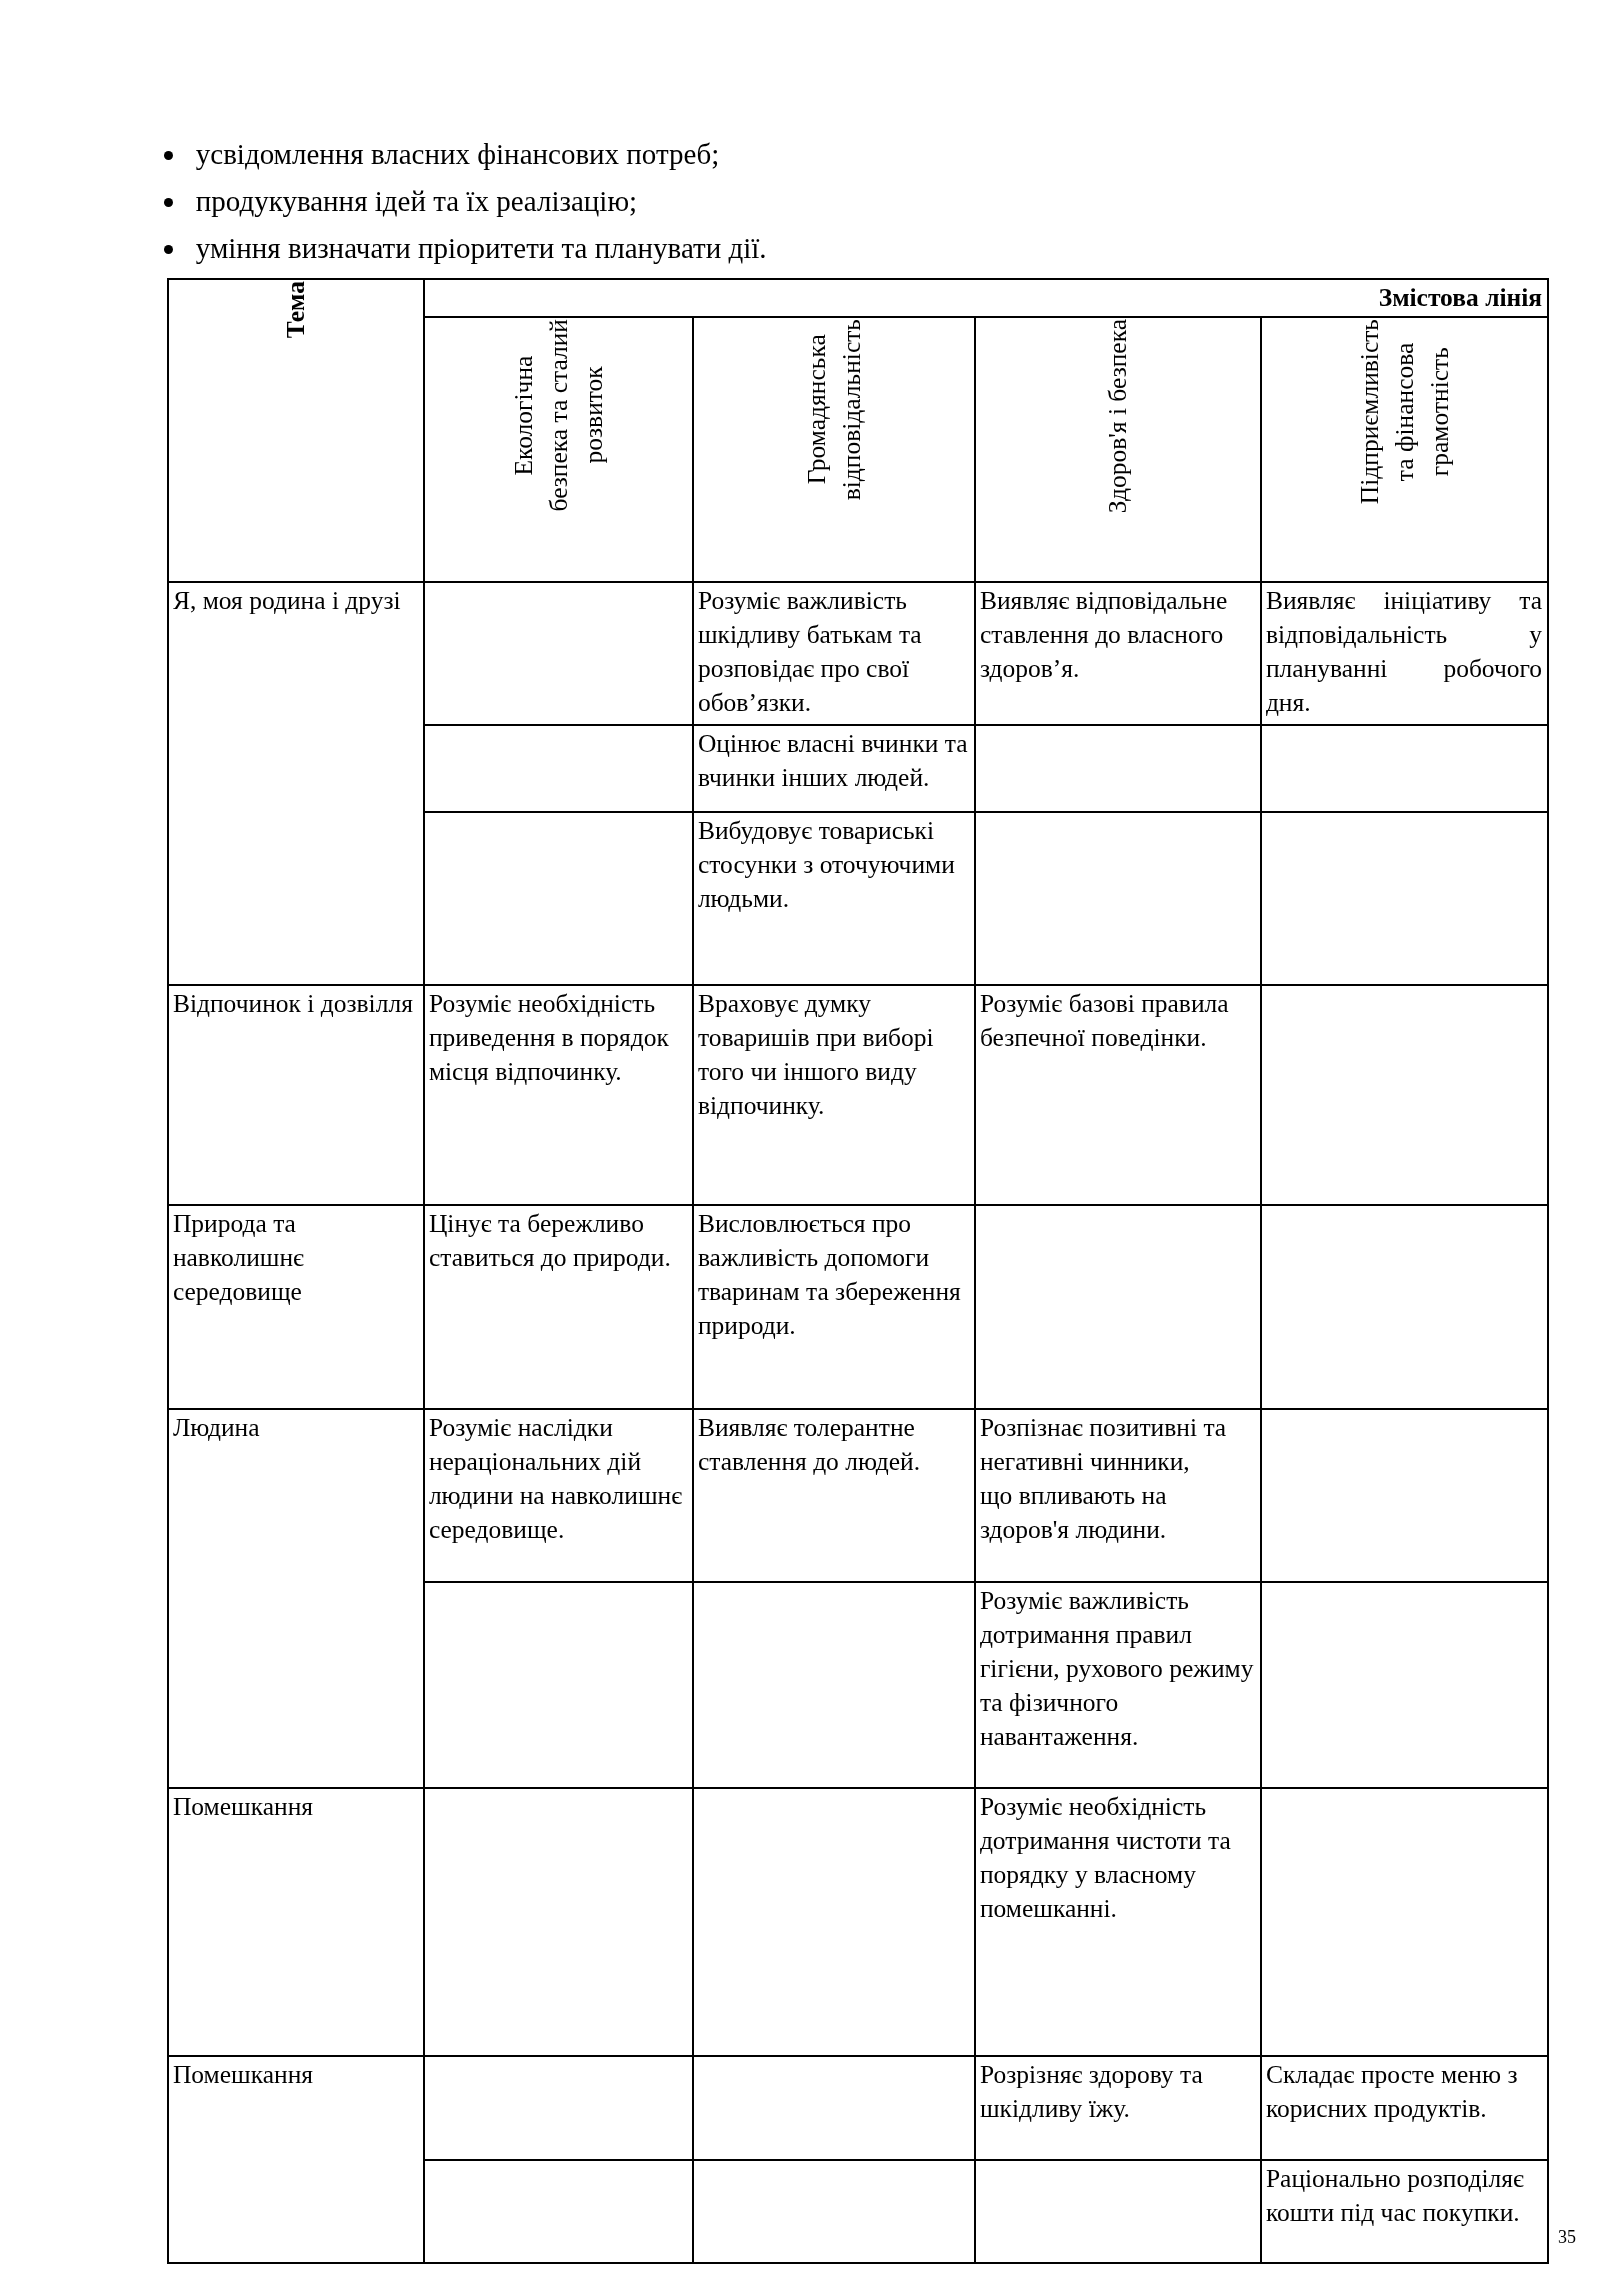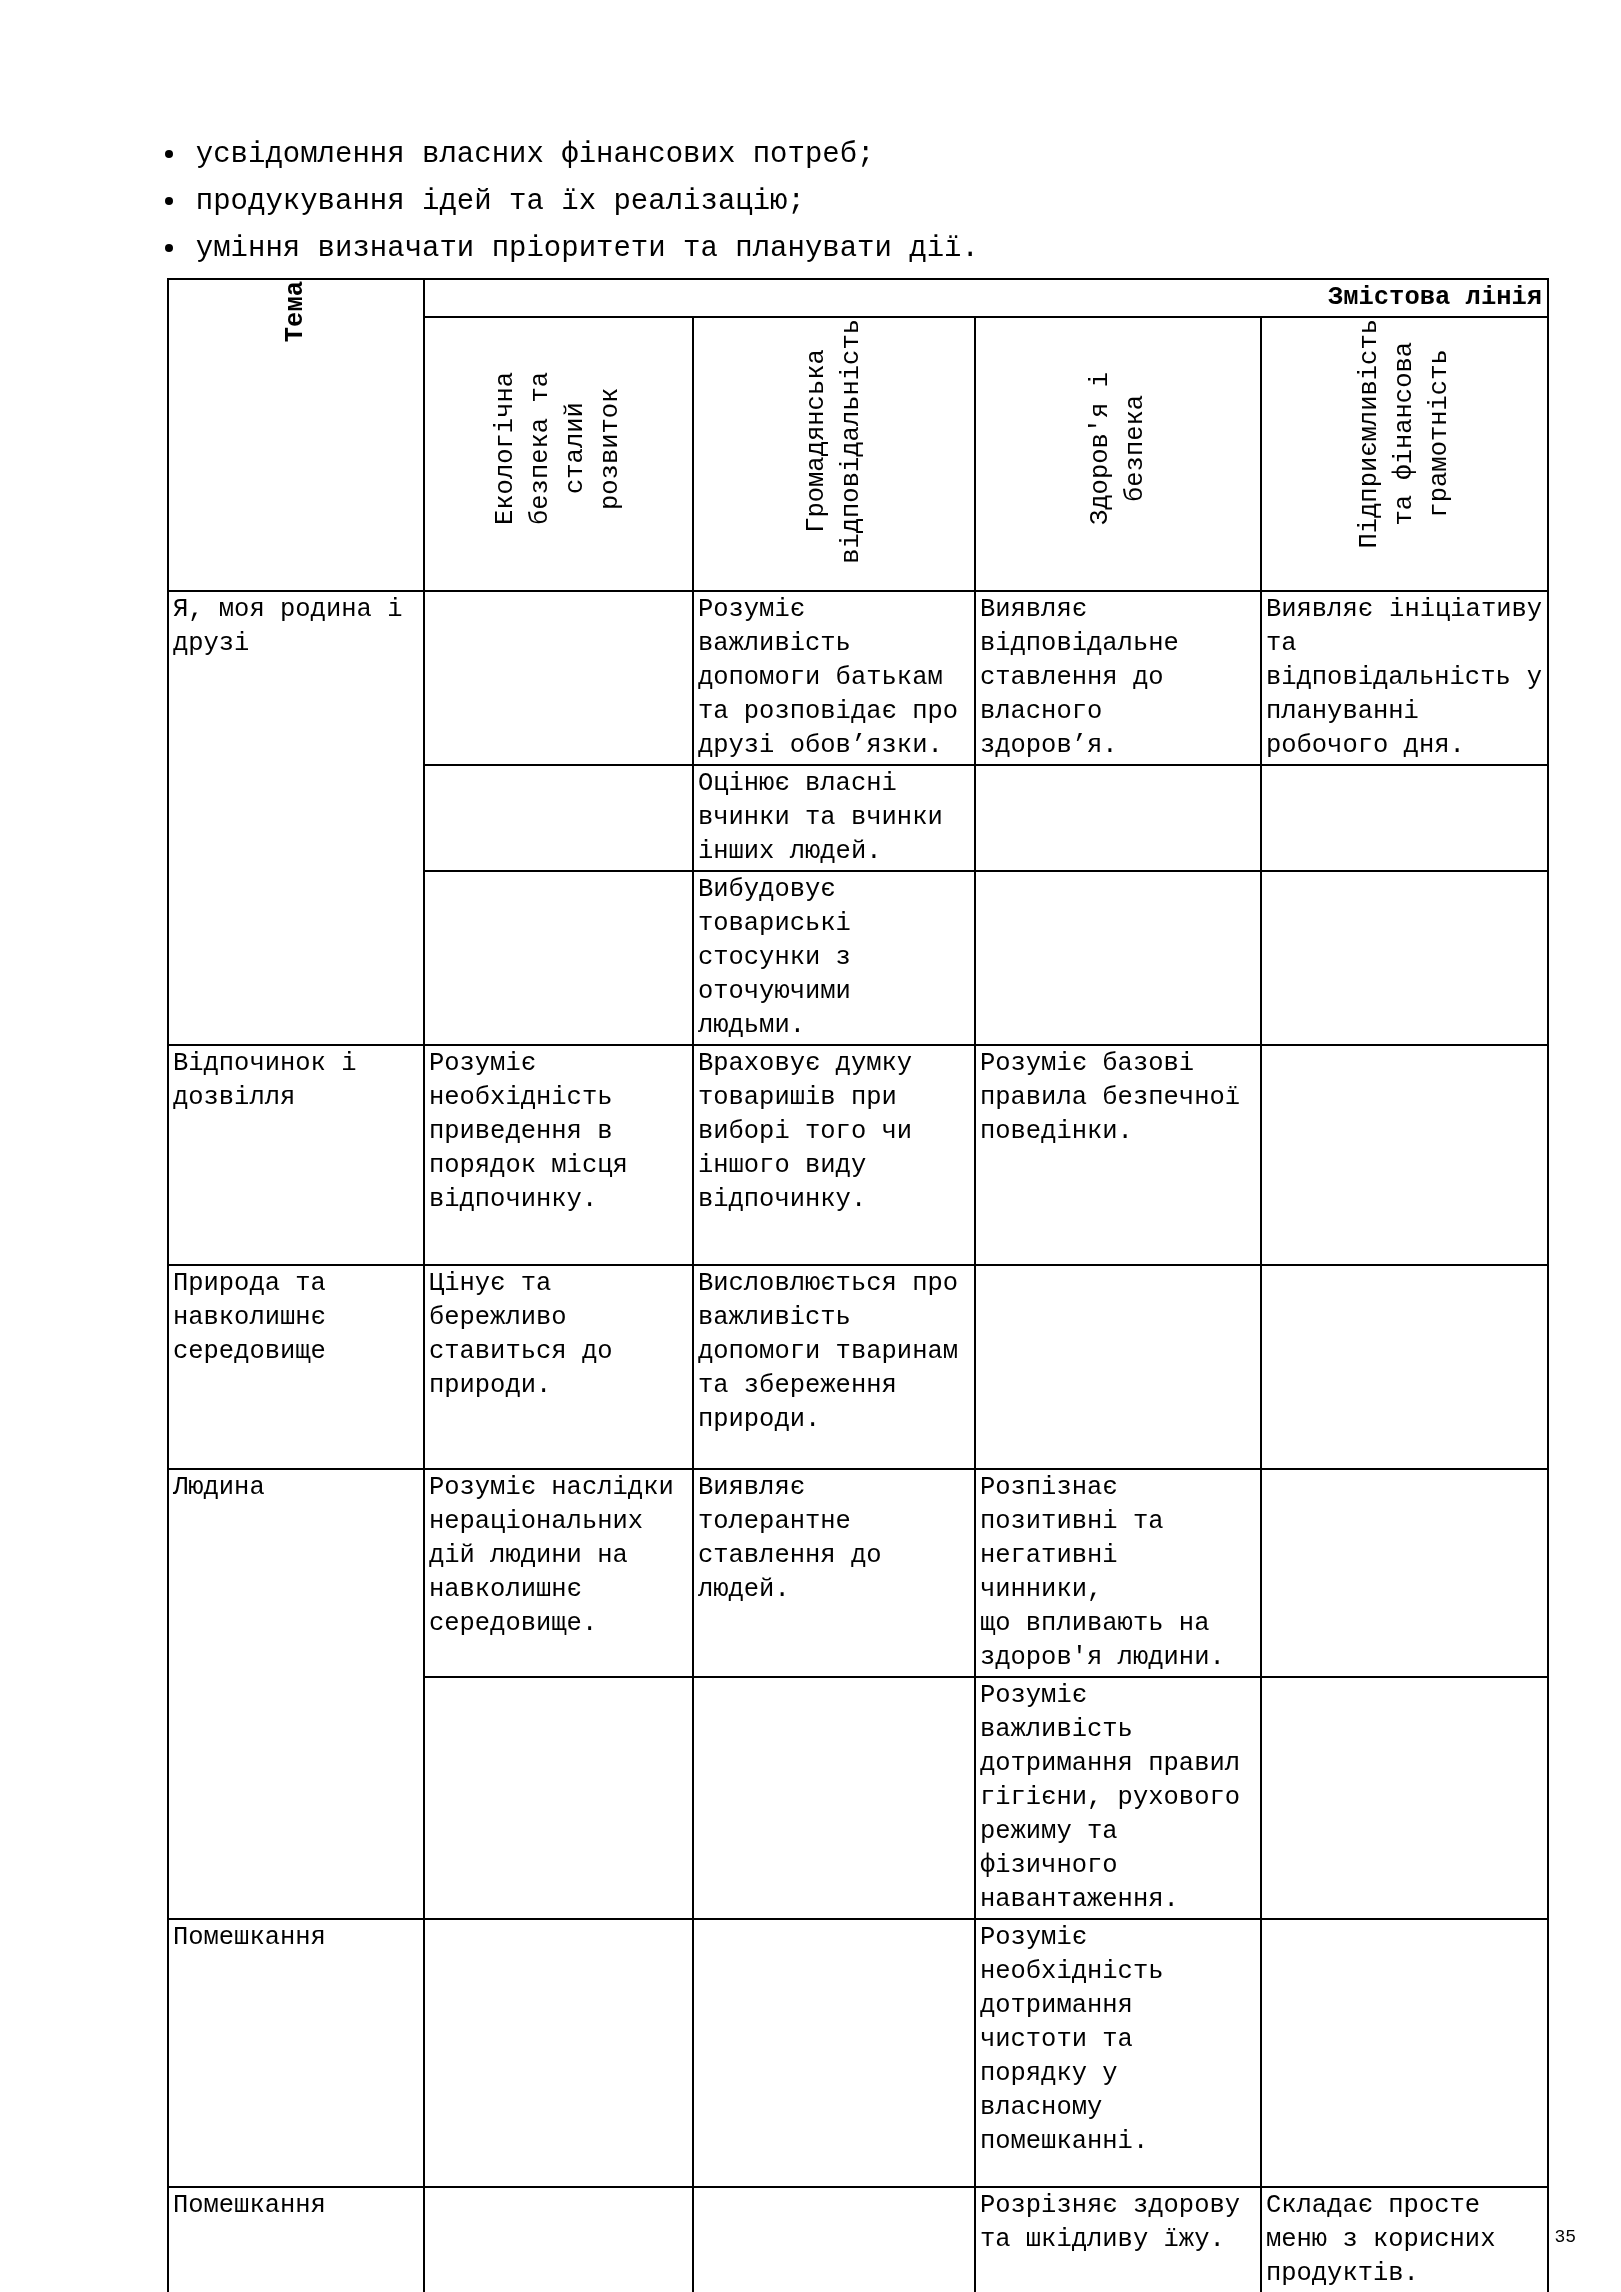--- a/index.html
+++ b/index.html
@@ -2,21 +2,21 @@
 <html><head>
 <meta charset="utf-8">
 <style>
   html, body { margin: 0; padding: 0; }
   .page {
     position: relative;
     width: 1621px;
     height: 2293px;
     background: #ffffff;
     color: #000000;
-    font-family: Liberation Mono, monospace;
+    font-family: Liberation Serif, serif;
     box-sizing: border-box;
     padding-top: 131px;
     overflow: hidden;
   }
   ul.bullets {
     margin: 0 0 5.9px 0;
     padding-left: 188px;
     list-style: disc;
   }
   ul.bullets li {
@@ -120,21 +120,21 @@
       <td class="rot-cell">
         <span class="rot">Підприємливість
 та фінансова
 грамотність</span>
       </td>
     </tr>
 
     <tr style="height:143px">
       <td rowspan="3">Я, моя родина і друзі</td>
       <td></td>
-      <td>Розуміє важливість допомоги батькам та розповідає про друзі обов’язки.</td>
+      <td>Розуміє важливість шкідливу батькам та розповідає про свої обов’язки.</td>
       <td>Виявляє відповідальне ставлення до власного здоров’я.</td>
       <td class="justify">Виявляє ініціативу та відповідальність у плануванні робочого дня.</td>
     </tr>
     <tr style="height:87px">
       <td></td>
       <td>Оцінює власні вчинки та вчинки інших людей.</td>
       <td></td>
       <td></td>
     </tr>
     <tr style="height:173px">

